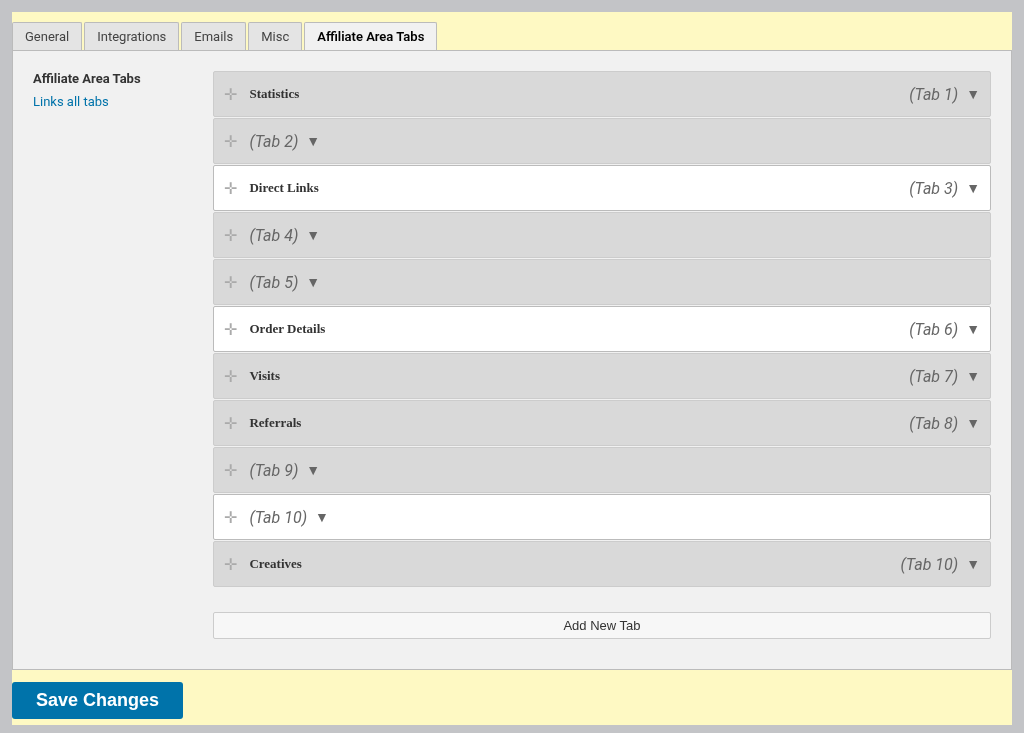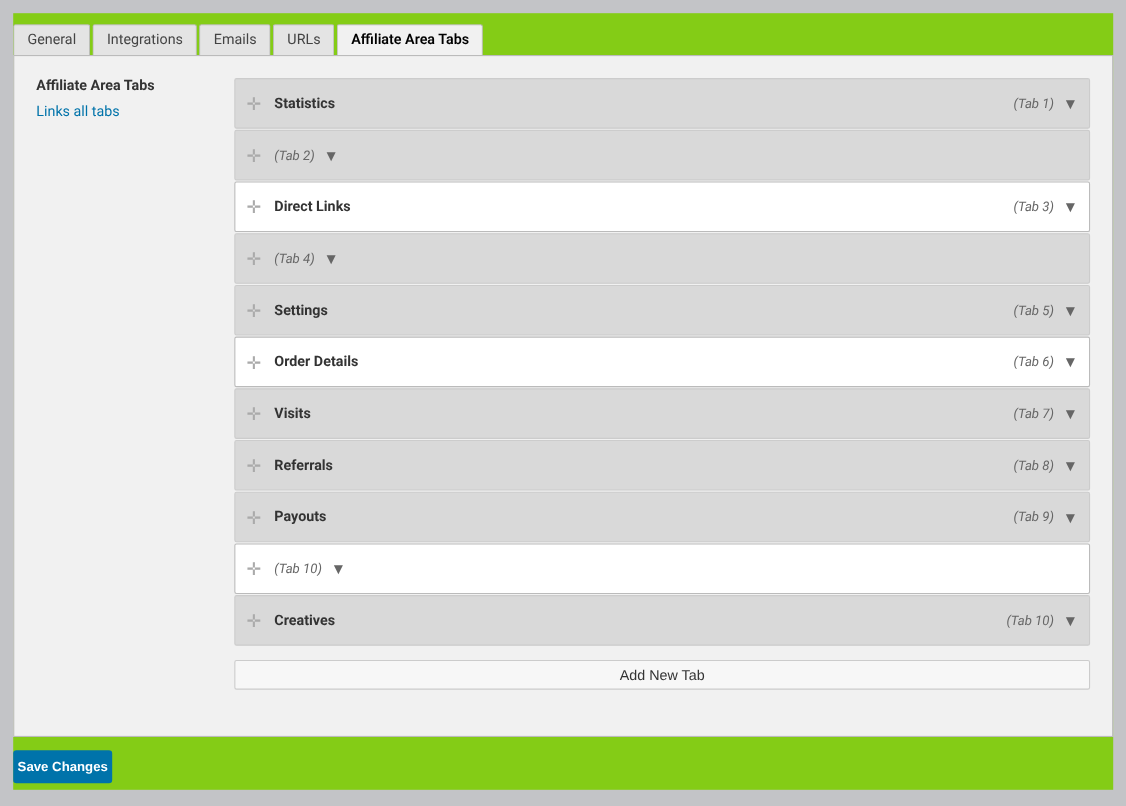--- a/index.html
+++ b/index.html
@@ -5,21 +5,21 @@
     * { box-sizing: border-box; margin: 0; padding: 0; }
     body {
       background: #c3c4c7;
       font-family: -apple-system, BlinkMacSystemFont, "Segoe UI", Roboto, sans-serif;
       font-size: 13px;
       color: #333;
       padding: 12px;
       min-height: 733px;
     }
     .page-wrapper {
-      background: #84cc16;
+      background: #fef9c3;
       max-width: 1000px;
       margin: 0 auto;
     }
 
     
     .tabs-nav {
       display: flex;
       flex-wrap: wrap;
       gap: 2px;
       margin-bottom: 0;
@@ -99,73 +99,74 @@
       font-size: 16px;
       margin-right: 12px;
       cursor: grab;
       flex-shrink: 0;
     }
 
     .tab-name {
       font-weight: 700;
       font-size: 13px;
       flex: 1;
+      font-family: Liberation Serif, serif;
     }
 
     .tab-number {
       font-style: italic;
       color: #666;
-      font-size: 12px;
+      font-size: 16px;
       margin-right: 8px;
     }
 
     .chevron-down {
       color: #666;
       font-size: 14px;
       flex-shrink: 0;
     }
 
     
     .add-tab-btn {
       display: inline-block;
-      margin-top: 12px;
+      margin-top: 24px;
       padding: 5px 16px;
       background: #f7f7f7;
       border: 1px solid #ccc;
       border-radius: 2px;
       cursor: pointer;
       font-size: 13px;
       color: #333;
     }
 
     
     .save-bar {
       padding: 12px 0 6px 0;
     }
     .save-btn {
       background: #0073aa;
       color: #fff;
       border: none;
-      padding: 8px 4px;
+      padding: 8px 24px;
       border-radius: 3px;
       cursor: pointer;
-      font-size: 12px;
+      font-size: 18px;
       font-weight: 600;
     }
   </style>
 </head>
 <body>
 
 <div class="page-wrapper">
 
   <div class="tabs-nav">
   <div class="tab-item">General</div>
       <div class="tab-item">Integrations</div>
       <div class="tab-item">Emails</div>
-      <div class="tab-item">URLs</div>
+      <div class="tab-item">Misc</div>
       <div class="tab-item active">Affiliate Area Tabs</div>
     </div>
 
   <div class="main-content">
 
     <div class="sidebar">
       <div class="sidebar-title">Affiliate Area Tabs</div>
       <a class="expand-link">Links all tabs</a>
     </div>
 
@@ -187,21 +188,20 @@
       <span class="tab-number">(Tab 3)</span>
       <span class="chevron-down">▼</span>
     </div>
         <div class="tab-row">
       <span class="drag-handle">✛</span>
       <span class="tab-number">(Tab 4)</span>
       <span class="chevron-down">▼</span>
     </div>
         <div class="tab-row">
       <span class="drag-handle">✛</span>
-      <span class="tab-name">Settings</span>
       <span class="tab-number">(Tab 5)</span>
       <span class="chevron-down">▼</span>
     </div>
         <div class="tab-row white-bg">
       <span class="drag-handle">✛</span>
       <span class="tab-name">Order Details</span>
       <span class="tab-number">(Tab 6)</span>
       <span class="chevron-down">▼</span>
     </div>
         <div class="tab-row">
@@ -211,21 +211,20 @@
       <span class="chevron-down">▼</span>
     </div>
         <div class="tab-row">
       <span class="drag-handle">✛</span>
       <span class="tab-name">Referrals</span>
       <span class="tab-number">(Tab 8)</span>
       <span class="chevron-down">▼</span>
     </div>
         <div class="tab-row">
       <span class="drag-handle">✛</span>
-      <span class="tab-name">Payouts</span>
       <span class="tab-number">(Tab 9)</span>
       <span class="chevron-down">▼</span>
     </div>
         <div class="tab-row white-bg">
       <span class="drag-handle">✛</span>
       <span class="tab-number">(Tab 10)</span>
       <span class="chevron-down">▼</span>
     </div>
         <div class="tab-row">
       <span class="drag-handle">✛</span>

